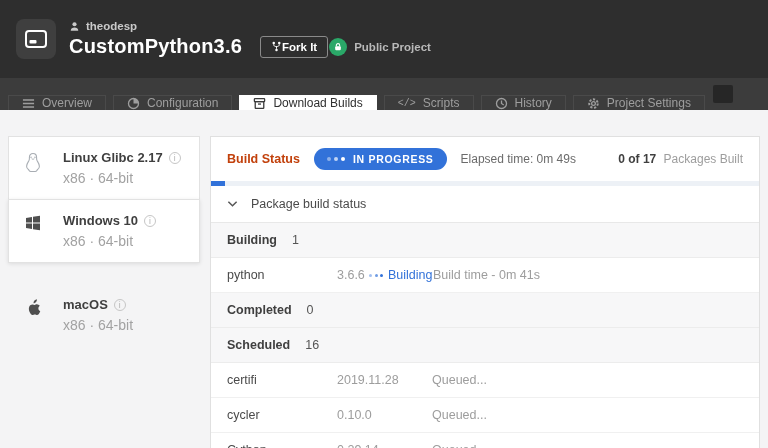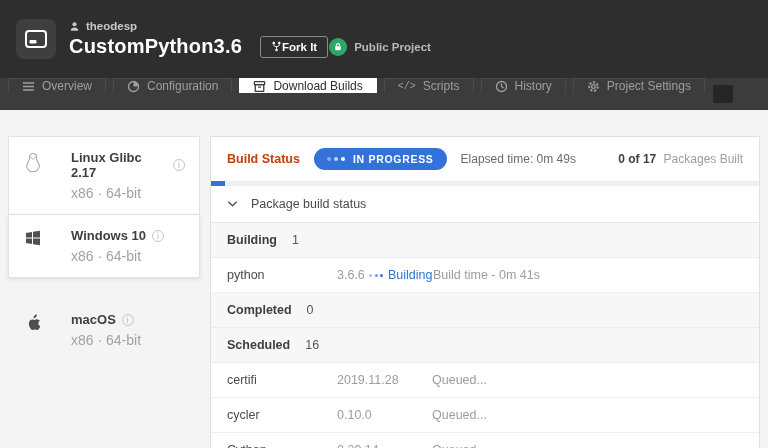--- a/index.html
+++ b/index.html
@@ -12,30 +12,30 @@
   .header-main{margin-left:13px}
   .user-row{display:flex;align-items:center;gap:6px;font-size:11.5px;color:#c9c9c9;font-weight:bold;cursor:pointer}
   .title-row{display:flex;align-items:center;margin-top:3px}
   .project-title{color:#fff;font-size:20px;font-weight:bold;letter-spacing:.2px}
   .fork-btn{margin-left:18px;display:flex;align-items:center;background:transparent;border:1px solid #8a8a8a;border-radius:3px;color:#fff;font-size:11.5px;font-weight:bold;padding:4px 10px;cursor:pointer;font-family:inherit}
   .visibility{display:flex;align-items:center;gap:7px;margin-left:1px}
   .lock-circle{width:18px;height:18px;border-radius:50%;background:#2aa868;display:flex;align-items:center;justify-content:center}
   .visibility-label{color:#b9b9b9;font-size:11.5px;font-weight:bold}
 
   
-  .tab-bar{background:#3c3c3c;height:32px;display:flex;align-items:flex-start;padding-left:8px}
+  .tab-bar{background:#3c3c3c;height:32px;display:flex;align-items:flex-end;padding-left:8px}
   .tab{display:flex;align-items:center;gap:7px;padding:0 13px;font-size:12px;color:#9e9e9e;border:1px solid #4a4a4a;border-bottom:none;margin-right:7px;background:#3c3c3c;cursor:pointer;white-space:nowrap}
   .tab.active{background:#fff;color:#2f2f2f;font-weight:normal;border-color:#fff}
   .tab .code-glyph{font-family:"Liberation Mono",monospace;font-size:10px;color:#9e9e9e}
   .tab-extra{width:20px;height:18px;background:#262626;border-radius:2px;align-self:center;margin-left:1px;cursor:pointer}
 
   
   .content{display:flex;align-items:flex-start;padding:26px 8px 0 8px;gap:10px}
   .sidebar{width:192px;flex:none}
-  .platform-card{background:#fff;border:1px solid #e2e2e2;padding:13px 14px;display:flex;gap:28px;cursor:pointer}
+  .platform-card{background:#fff;border:1px solid #e2e2e2;padding:13px 14px;display:flex;gap:20px;cursor:pointer}
   .platform-card + .platform-card{margin-top:-1px}
   .platform-card.selected{box-shadow:0 1px 4px rgba(0,0,0,.10);position:relative}
   .platform-card.flat{background:transparent;border-color:transparent;margin-top:20px;box-shadow:none}
   .platform-icon{width:20px;flex:none;display:flex;justify-content:center;padding-top:2px}
   .platform-name{font-size:13px;font-weight:bold;color:#3f3f3f;display:flex;align-items:center;gap:6px}
   .platform-arch{font-size:14px;color:#a2a2a2;margin-top:5px}
   .info-icon{width:12px;height:12px;border:1px solid #c6c6c6;border-radius:50%;color:#b3b3b3;font-size:8.5px;line-height:10px;text-align:center;font-weight:normal;flex:none;display:inline-block;cursor:pointer}
 
   
   .panel{flex:1;background:#fff;border:1px solid #e0e0e0}

